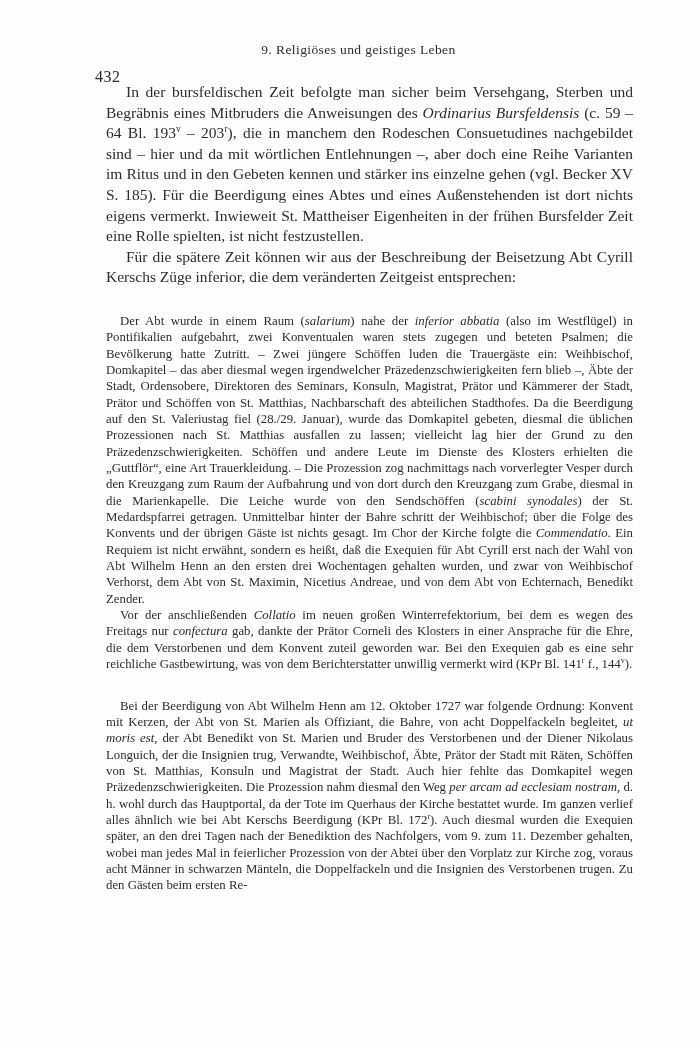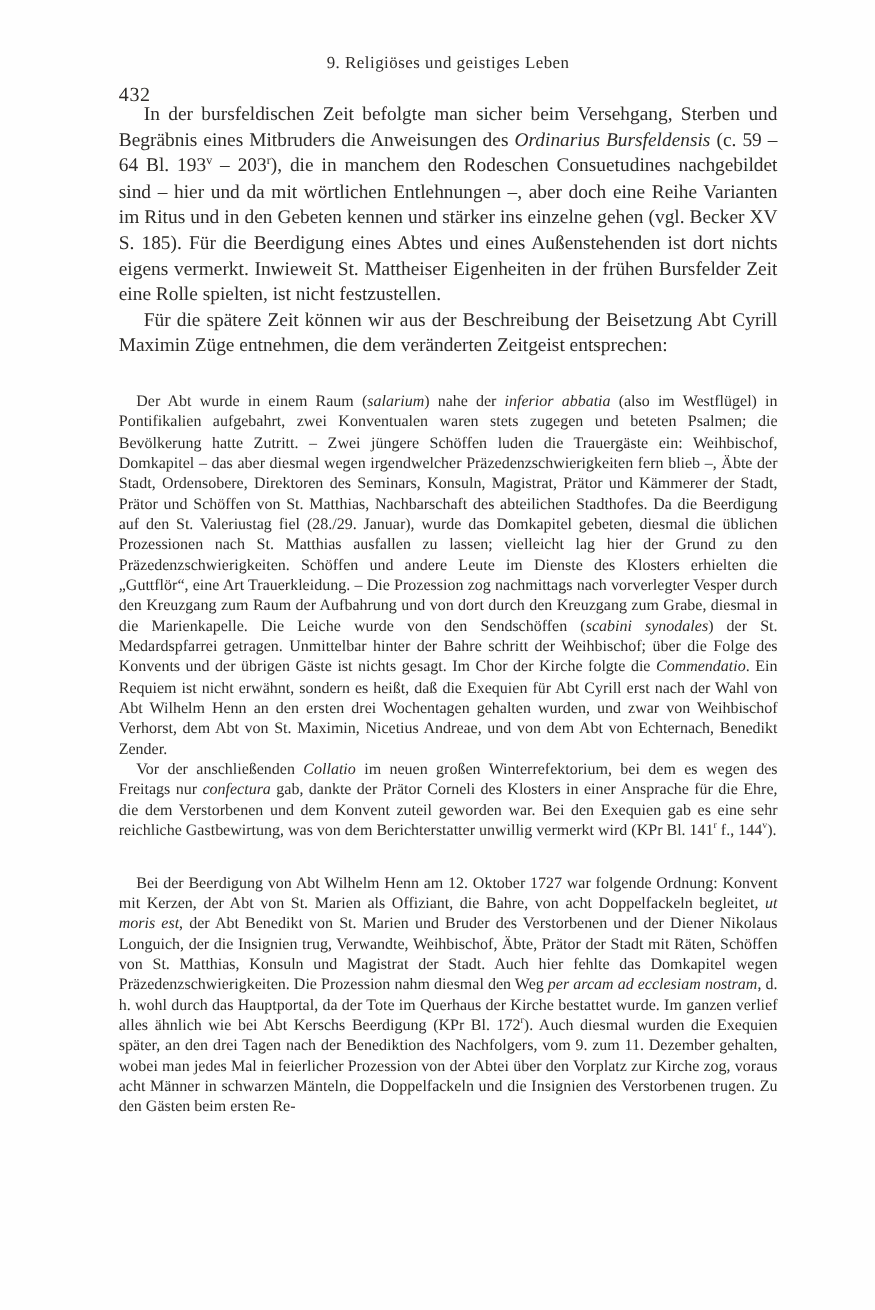--- a/index.html
+++ b/index.html
@@ -36,21 +36,21 @@
     left: 0;
     right: 0;
     top: 2px;
     text-align: center;
     font-size: 13.5px;
     letter-spacing: 0.4px;
   }
   .text-block {
     position: absolute;
     top: 82px;
-    left: 95px;
+    left: 106px;
     width: 527px;
   }
   .para {
     margin: 0;
     text-align: justify;
     hyphens: none;
   }
   .para.normal {
     font-size: 15.5px;
     line-height: 20.6px;
@@ -76,18 +76,18 @@
 </head>
 <body>
 
 <div class="page">
   <div class="page-header">
     <span class="page-number">432</span>
     <span class="running-header">9. Religiöses und geistiges Leben</span>
   </div>
   <div class="text-block">
       <p class="para normal"><span>In der bursfeldischen Zeit befolgte man sicher beim Versehgang, Sterben und Begräbnis eines Mitbruders die Anweisungen des </span><i>Ordinarius Bursfeldensis</i><span> (c. 59 – 64 Bl. 193</span><sup>v</sup><span> – 203</span><sup>r</sup><span>), die in manchem den Rodeschen Consuetudines nachgebildet sind – hier und da mit wörtlichen Entlehnungen –, aber doch eine Reihe Varianten im Ritus und in den Gebeten kennen und stärker ins einzelne gehen (vgl. Becker XV S. 185). Für die Beerdigung eines Abtes und eines Außenstehenden ist dort nichts eigens vermerkt. Inwieweit St. Mattheiser Eigenheiten in der frühen Bursfelder Zeit eine Rolle spielten, ist nicht festzustellen.</span></p>
-      <p class="para normal"><span>Für die spätere Zeit können wir aus der Beschreibung der Beisetzung Abt Cyrill Maximin Züge entnehmen, die dem veränderten Zeitgeist entsprechen:</span></p>
+      <p class="para normal"><span>Für die spätere Zeit können wir aus der Beschreibung der Beisetzung Abt Cyrill Kerschs Züge inferior, die dem veränderten Zeitgeist entsprechen:</span></p>
       <p class="para petit gap"><span>Der Abt wurde in einem Raum (</span><i>salarium</i><span>) nahe der </span><i>inferior abbatia</i><span> (also im Westflügel) in Pontifikalien aufgebahrt, zwei Konventualen waren stets zugegen und beteten Psalmen; die Bevölkerung hatte Zutritt. – Zwei jüngere Schöffen luden die Trauergäste ein: Weihbischof, Domkapitel – das aber diesmal wegen irgendwelcher Präzedenzschwierigkeiten fern blieb –, Äbte der Stadt, Ordensobere, Direktoren des Seminars, Konsuln, Magistrat, Prätor und Kämmerer der Stadt, Prätor und Schöffen von St. Matthias, Nachbarschaft des abteilichen Stadthofes. Da die Beerdigung auf den St. Valeriustag fiel (28./29. Januar), wurde das Domkapitel gebeten, diesmal die üblichen Prozessionen nach St. Matthias ausfallen zu lassen; vielleicht lag hier der Grund zu den Präzedenzschwierigkeiten. Schöffen und andere Leute im Dienste des Klosters erhielten die „Guttflör“, eine Art Trauerkleidung. – Die Prozession zog nachmittags nach vorverlegter Vesper durch den Kreuzgang zum Raum der Aufbahrung und von dort durch den Kreuzgang zum Grabe, diesmal in die Marienkapelle. Die Leiche wurde von den Sendschöffen (</span><i>scabini synodales</i><span>) der St. Medardspfarrei getragen. Unmittelbar hinter der Bahre schritt der Weihbischof; über die Folge des Konvents und der übrigen Gäste ist nichts gesagt. Im Chor der Kirche folgte die </span><i>Commendatio</i><span>. Ein Requiem ist nicht erwähnt, sondern es heißt, daß die Exequien für Abt Cyrill erst nach der Wahl von Abt Wilhelm Henn an den ersten drei Wochentagen gehalten wurden, und zwar von Weihbischof Verhorst, dem Abt von St. Maximin, Nicetius Andreae, und von dem Abt von Echternach, Benedikt Zender.</span></p>
       <p class="para petit"><span>Vor der anschließenden </span><i>Collatio</i><span> im neuen großen Winterrefektorium, bei dem es wegen des Freitags nur </span><i>confectura</i><span> gab, dankte der Prätor Corneli des Klosters in einer Ansprache für die Ehre, die dem Verstorbenen und dem Konvent zuteil geworden war. Bei den Exequien gab es eine sehr reichliche Gastbewirtung, was von dem Berichterstatter unwillig vermerkt wird (KPr Bl. 141</span><sup>r</sup><span> f., 144</span><sup>v</sup><span>).</span></p>
       <p class="para petit gap"><span>Bei der Beerdigung von Abt Wilhelm Henn am 12. Oktober 1727 war folgende Ordnung: Konvent mit Kerzen, der Abt von St. Marien als Offiziant, die Bahre, von acht Doppelfackeln begleitet, </span><i>ut moris est</i><span>, der Abt Benedikt von St. Marien und Bruder des Verstorbenen und der Diener Nikolaus Longuich, der die Insignien trug, Verwandte, Weihbischof, Äbte, Prätor der Stadt mit Räten, Schöffen von St. Matthias, Konsuln und Magistrat der Stadt. Auch hier fehlte das Domkapitel wegen Präzedenzschwierigkeiten. Die Prozession nahm diesmal den Weg </span><i>per arcam ad ecclesiam nostram</i><span>, d. h. wohl durch das Hauptportal, da der Tote im Querhaus der Kirche bestattet wurde. Im ganzen verlief alles ähnlich wie bei Abt Kerschs Beerdigung (KPr Bl. 172</span><sup>r</sup><span>). Auch diesmal wurden die Exequien später, an den drei Tagen nach der Benediktion des Nachfolgers, vom 9. zum 11. Dezember gehalten, wobei man jedes Mal in feierlicher Prozession von der Abtei über den Vorplatz zur Kirche zog, voraus acht Männer in schwarzen Mänteln, die Doppelfackeln und die Insignien des Verstorbenen trugen. Zu den Gästen beim ersten Re-</span></p>
     </div>
 </div>
 
 </body></html>

